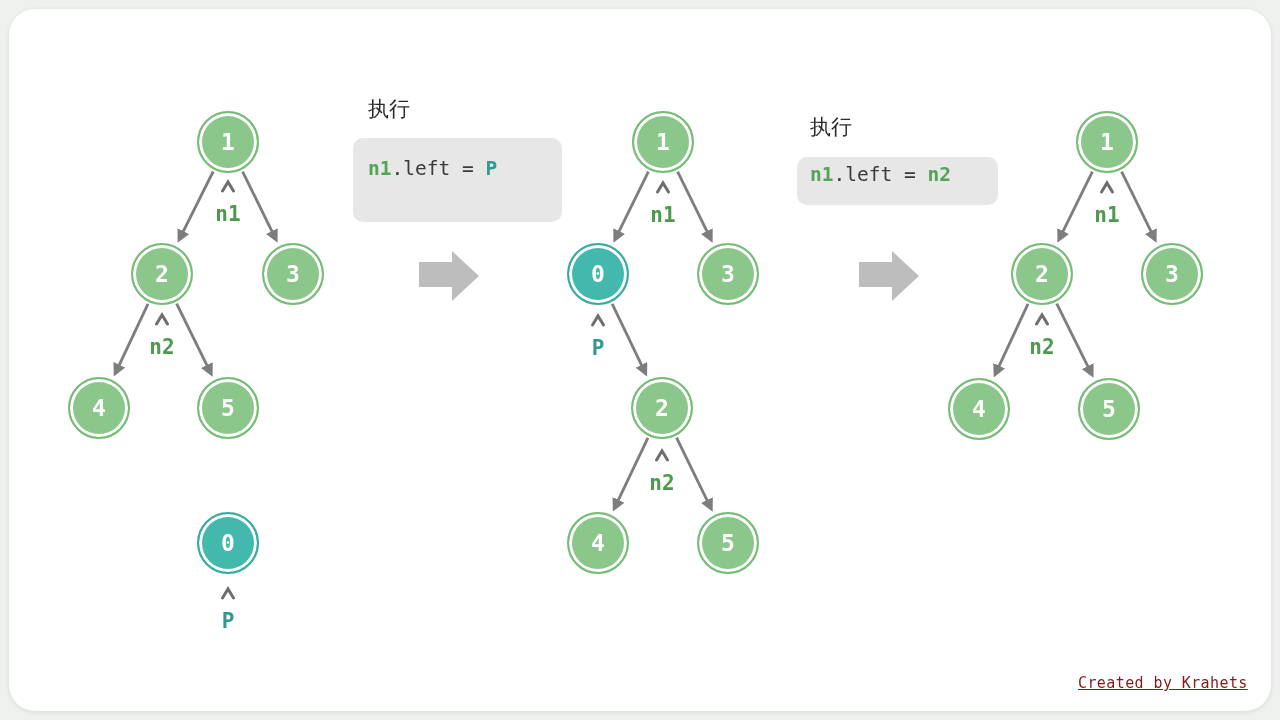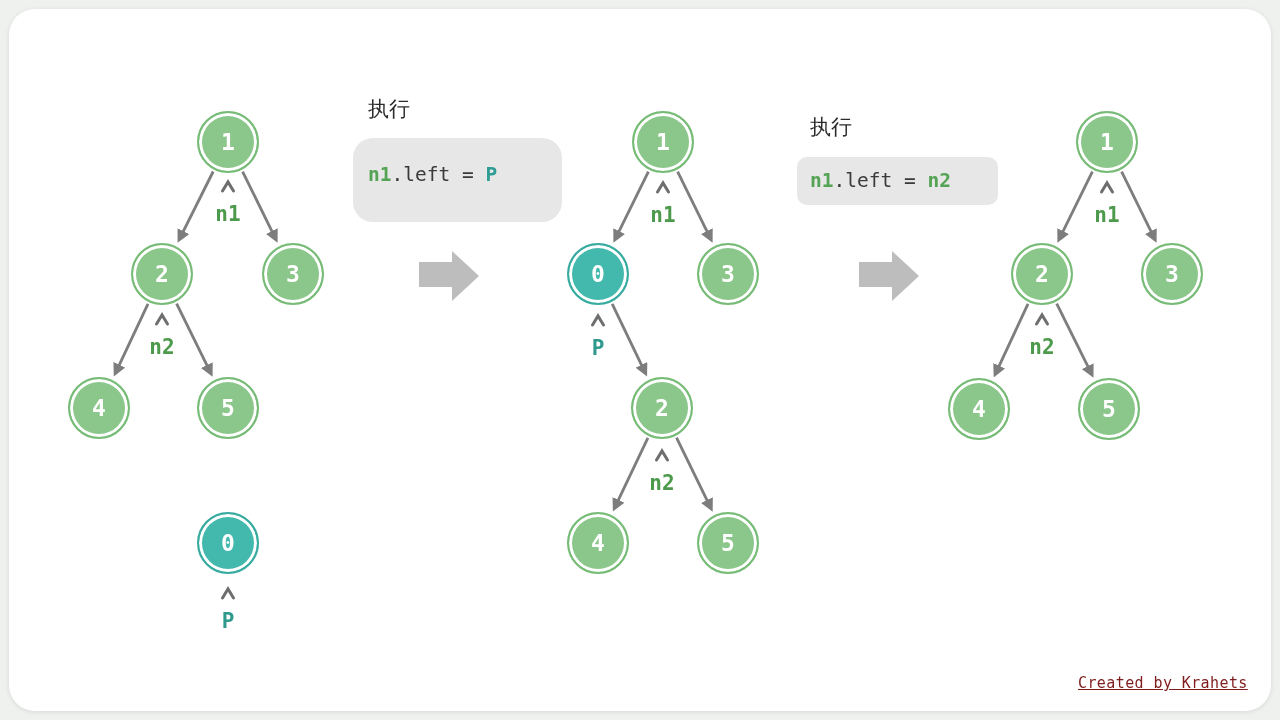--- a/index.html
+++ b/index.html
@@ -63,25 +63,25 @@
     font-size: 19.5px;
   }
   .code-line { white-space: pre; }
   .run { font-weight: 700; }
   .run.plain { font-weight: 400; color: #3a3a3a; }
   .run.green { color: #55a455; }
   .run.teal  { color: #2e9d94; }
 
   #panel-0 { left: 353px; top: 96px; }
   #panel-0 .panel-title { margin-left: 15px; margin-bottom: 16px; }
-  #panel-0 .code-box { width: 209px; height: 84px; padding: 19px 15px; line-height: 35px; border-radius: 20px; }
+  #panel-0 .code-box { width: 209px; height: 84px; padding: 13px 15px; line-height: 35px; }
 
   #panel-1 { left: 797px; top: 114px; }
   #panel-1 .panel-title { margin-left: 13px; margin-bottom: 17px; }
-  #panel-1 .code-box { width: 201px; height: 48px; padding: 7px 13px; line-height: 34px; }
+  #panel-1 .code-box { width: 201px; height: 48px; padding: 1px 13px; line-height: 34px; }
 
   .watermark {
     position: absolute;
     left: 1078px; top: 675px;
     font-family: "DejaVu Sans Mono", monospace;
     font-size: 15px; line-height: 16px;
     letter-spacing: 0.4px;
     color: #7f1d1d;
     white-space: nowrap;
     text-decoration: underline;

